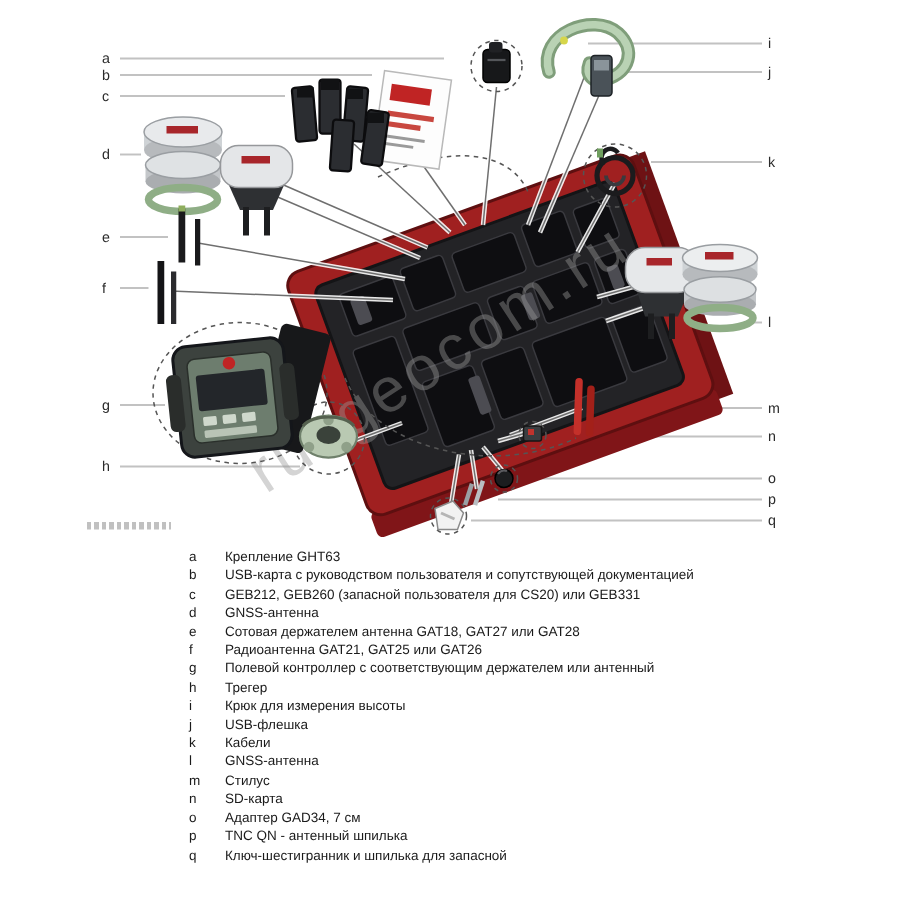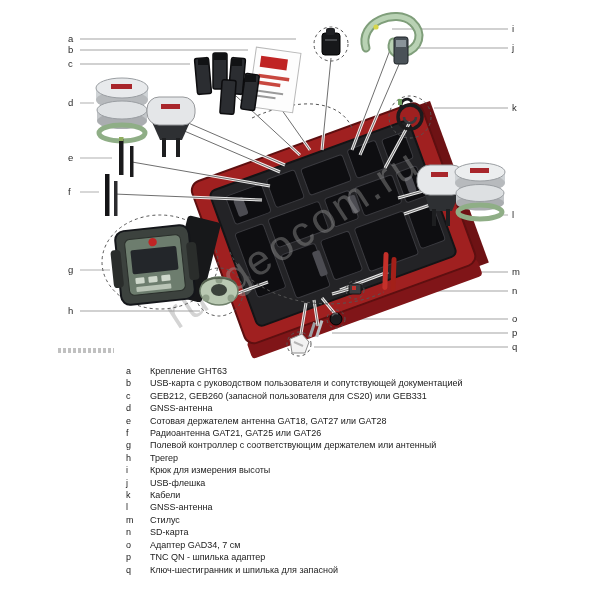--- a/index.html
+++ b/index.html
@@ -355,19 +355,19 @@
   <div class="lr">
       <span class="ll">n</span>
       <span class="lt">SD-карта</span>
     </div>
   <div class="lr">
       <span class="ll">o</span>
       <span class="lt">Адаптер GAD34, 7 см</span>
     </div>
   <div class="lr">
       <span class="ll">p</span>
-      <span class="lt">TNC QN - шпилька адаптер</span>
+      <span class="lt">TNC QN - антенный шпилька</span>
     </div>
   <div class="lr">
       <span class="ll">q</span>
       <span class="lt">Ключ-шестигранник и шпилька для запасной</span>
     </div>
 </div>
 
 </body></html>

